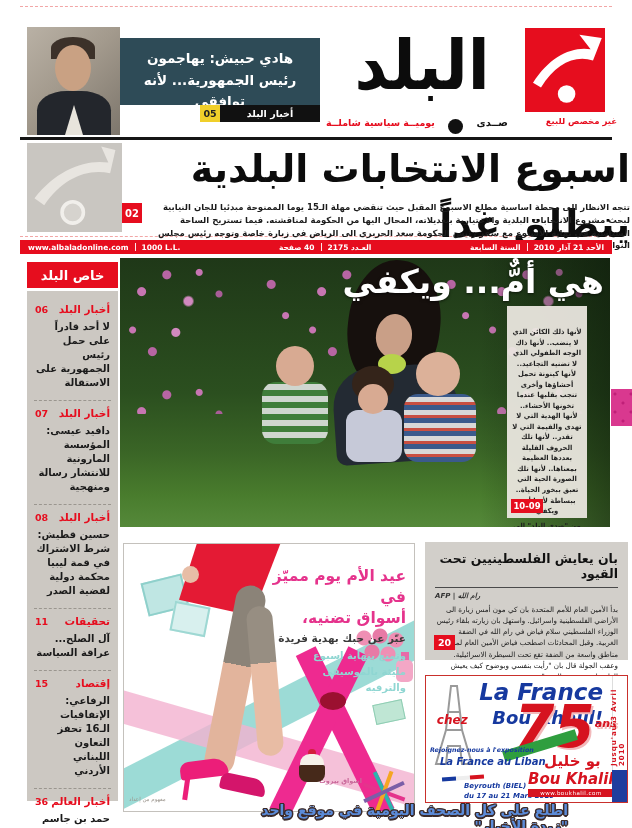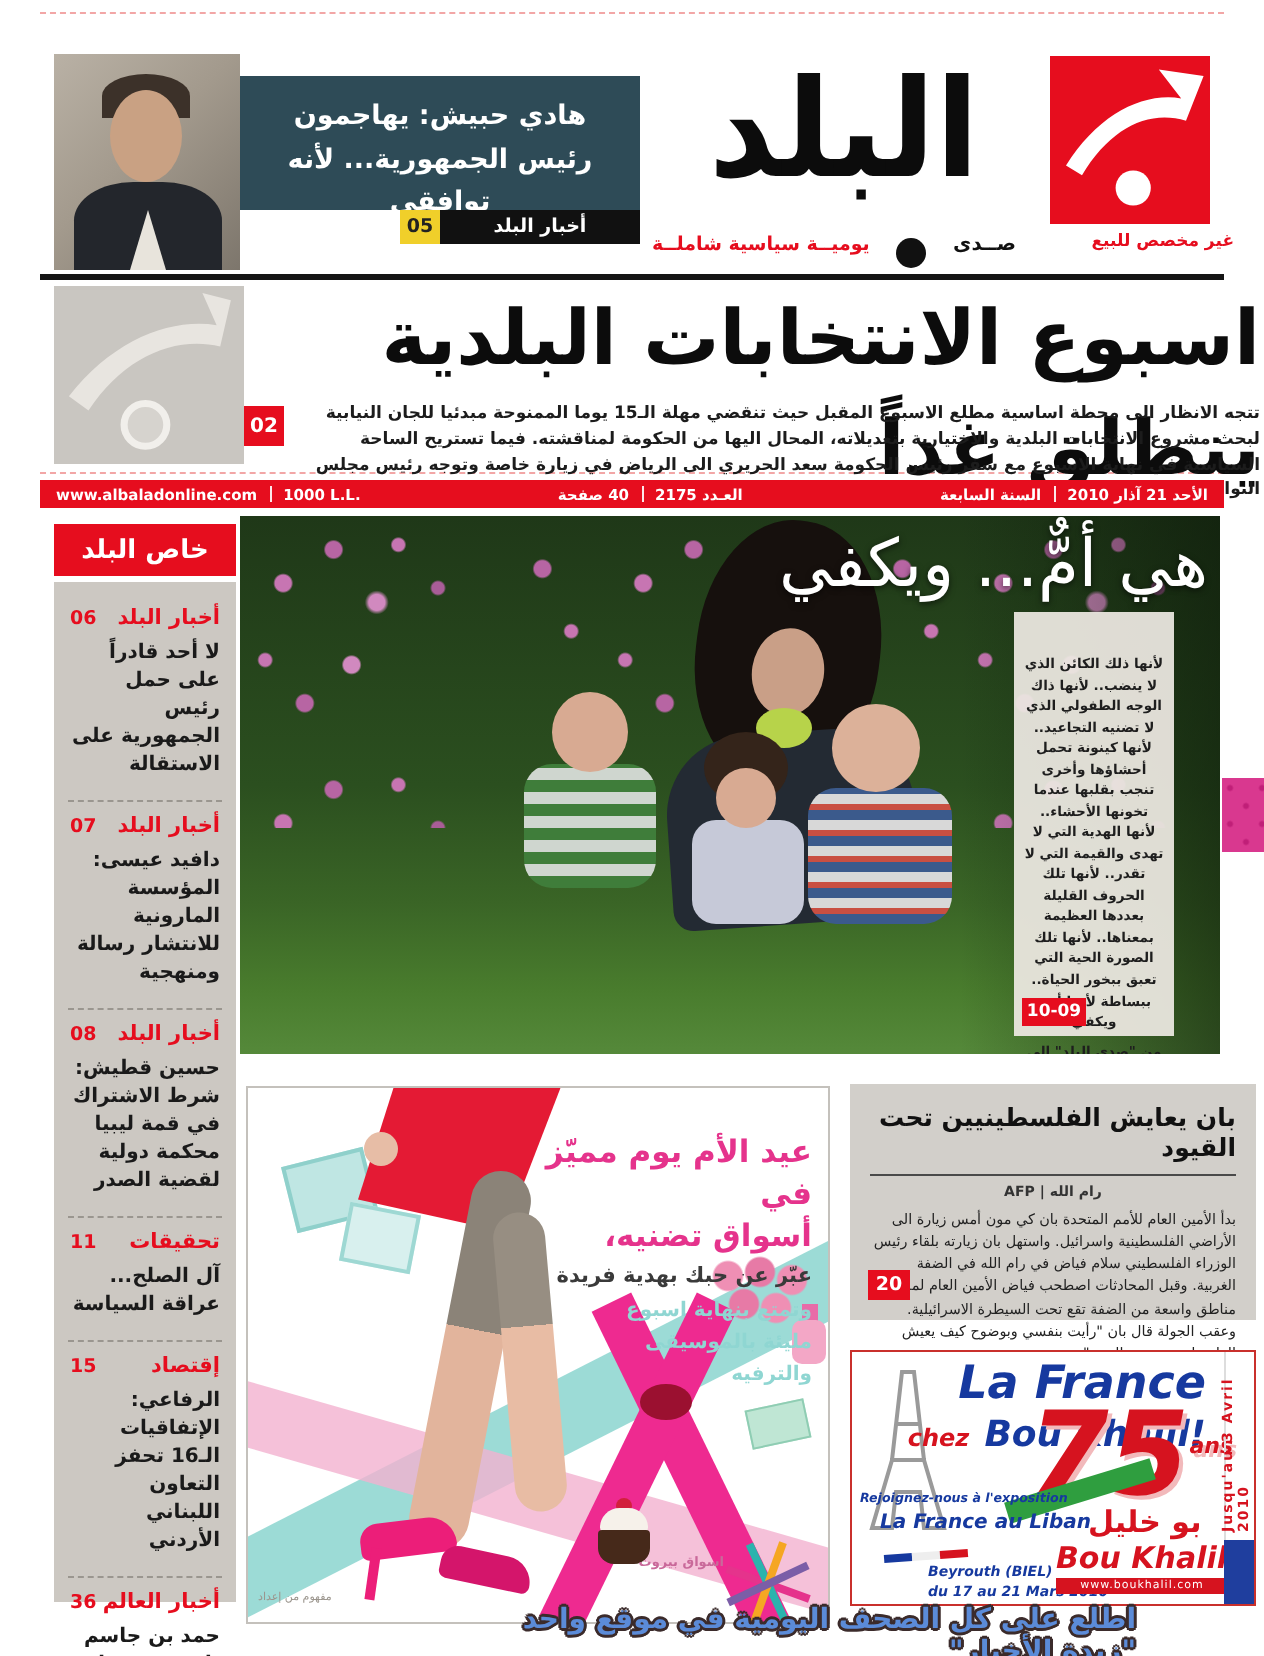--- a/index.html
+++ b/index.html
@@ -97,21 +97,21 @@
   .ph-k1-body { position:absolute; left:142px; top:124px; width:66px; height:62px; border-radius:14px;
                 background:repeating-linear-gradient(0deg,#3f7d3a 0 6px,#cfd6cf 6px 12px); }
   .ph-k2-hair { position:absolute; left:232px; top:108px; width:42px; height:36px; border-radius:50%; background:#34241a; }
   .ph-k2-face { position:absolute; left:238px; top:126px; width:30px; height:30px; border-radius:50%; background:#d8aa92; }
   .ph-k2-body { position:absolute; left:226px; top:152px; width:56px; height:52px; border-radius:12px; background:#c6c9d8; }
   .ph-k3-head { position:absolute; left:296px; top:94px;  width:44px; height:44px; border-radius:50%; background:#dcb199; }
   .ph-k3-body { position:absolute; left:284px; top:136px; width:72px; height:68px; border-radius:14px;
                 background:repeating-linear-gradient(0deg,#3b5a8c 0 5px,#c94f42 5px 8px,#d8d8d8 8px 13px); }
   .ph-shadow  { position:absolute; right:0; top:0; width:130px; height:100%;
                 background:linear-gradient(90deg,transparent,rgba(10,20,8,.55)); }
-  .ph-headline { position:absolute; right:6px; top:4px; color:#fff; font-size:33px; font-weight:normal;
+  .ph-headline { position:absolute; right:6px; top:4px; color:#fff; font-size:33px; font-weight:bold;
                  direction:rtl; text-shadow:0 1px 3px rgba(0,0,0,.6); }
   .ph-box { position:absolute; left:387px; top:48px; width:80px; height:212px;
             background:rgba(238,234,227,.93); padding:21px 5px 20px; direction:rtl; }
   .ph-box p { color:#1e1e1e; font-size:6.8px; font-weight:bold; line-height:1.55; text-align:center; }
   .ph-box .dedic { margin-top:4px; }
   .ph-page { position:absolute; left:4px; bottom:5px; width:32px; height:14px; background:#e60d1e; color:#fff;
              font-size:8.5px; font-weight:bold; display:flex; align-items:center; justify-content:center; }
   .pink-square { left:611px; top:389px; width:21px; height:37px; background:#d9388f;
     background-image:radial-gradient(circle 1px at 4px 5px,#c01f78 0 1px,transparent 2px),
                      radial-gradient(circle 1px at 12px 14px,#c01f78 0 1px,transparent 2px);
@@ -158,34 +158,34 @@
   .sk-l1 { color:#e5338c; font-size:15.5px; font-weight:bold; line-height:1.35; }
   .sk-l3 { color:#3a3a3a; font-size:10.5px; font-weight:bold; margin-top:3px; }
   .sk-l4 { color:#8fd6d2; font-size:10px; font-weight:bold; margin-top:4px; line-height:1.6; }
   .sk-brand { position:absolute; right:52px; bottom:26px; color:#c9699a; font-size:6.5px; font-weight:bold; direction:rtl; }
   .sk-credit { position:absolute; left:5px; bottom:8px; color:#9b958d; font-size:5.5px; line-height:1.5; direction:rtl; text-align:right; }
 
   
   .ban { left:425px; top:542px; width:203px; height:118px; background:#d2cfca; padding:9px 10px 8px; direction:rtl; }
   .ban-headline { color:#111; font-size:12.5px; font-weight:bold; text-align:right; }
   .ban-rule { border-top:1px solid #4a4a4a; margin:6px 0 4px; }
-  .ban-byline { color:#333; font-size:7px; font-weight:bold; text-align:center; margin-bottom:4px; }
+  .ban-byline { color:#333; font-size:7px; font-weight:bold; text-align:left; margin-bottom:4px;font-style:italic; }
   .ban-body { color:#222; font-size:7.2px; line-height:1.55; text-align:right; }
   .ban-page { position:absolute; left:9px; bottom:10px; width:21px; height:15px; background:#e60d1e; color:#fff;
               font-size:9.5px; font-weight:bold; display:flex; align-items:center; justify-content:center; }
 
   
   .france { left:425px; top:675px; width:203px; height:128px; background:#fff; border:1px solid #c9302c; overflow:hidden; }
   .fr-strip { position:absolute; right:0; top:0; width:15px; height:100%; border-left:1px solid #ddd; }
   .fr-vert  { position:absolute; right:1px; top:4px; height:86px; writing-mode:vertical-rl; transform:rotate(180deg);
               color:#d6131f; font-size:7px; font-weight:bold; letter-spacing:1px; }
   .fr-blue-block { position:absolute; right:0; bottom:0; width:15px; height:32px; background:#1f3e9e; }
   .fr-title { position:absolute; right:24px; top:3px; color:#16399f; font-size:23px; font-weight:bold; font-style:italic; }
   .fr-line2 { position:absolute; right:24px; top:31px; font-style:italic; font-weight:bold; }
-  .fr-chez  { color:#d6131f; font-size:12px; margin-right:2px; }
+  .fr-chez  { color:#d6131f; font-size:12px; margin-right:19px; }
   .fr-brand { color:#16399f; font-size:18px; }
   .fr-invite { position:absolute; left:4px; top:70px; color:#16399f; font-size:6.3px; font-weight:bold; font-style:italic; }
   .fr-expo  { position:absolute; left:14px; top:80px; color:#16399f; font-size:10px; font-style:italic; font-weight:bold; line-height:1.1; }
   .fr-flag  { position:absolute; left:16px; top:100px; width:42px; height:4px; display:flex; transform:rotate(-4deg); }
   .fr-flag i { flex:1; } .fr-flag .b{background:#16399f;} .fr-flag .w{background:#eee;} .fr-flag .r{background:#d6131f;}
   .fr-venue { position:absolute; left:10px; top:106px; color:#16399f; font-size:7px; font-weight:bold; font-style:italic; line-height:1.4;margin-left:28px; }
   .fr-75   { position:absolute; left:88px; top:22px; color:#d6131f; font-size:58px; font-weight:bold; font-style:italic;
              line-height:1; text-shadow:2px 2px 0 #f2b9bb; }
   .fr-ans  { font-size:11px; vertical-align:super; }
   .fr-banner { position:absolute; left:76px; top:64px; width:76px; height:11px; background:#2f9e3f; transform:rotate(-17deg); }

